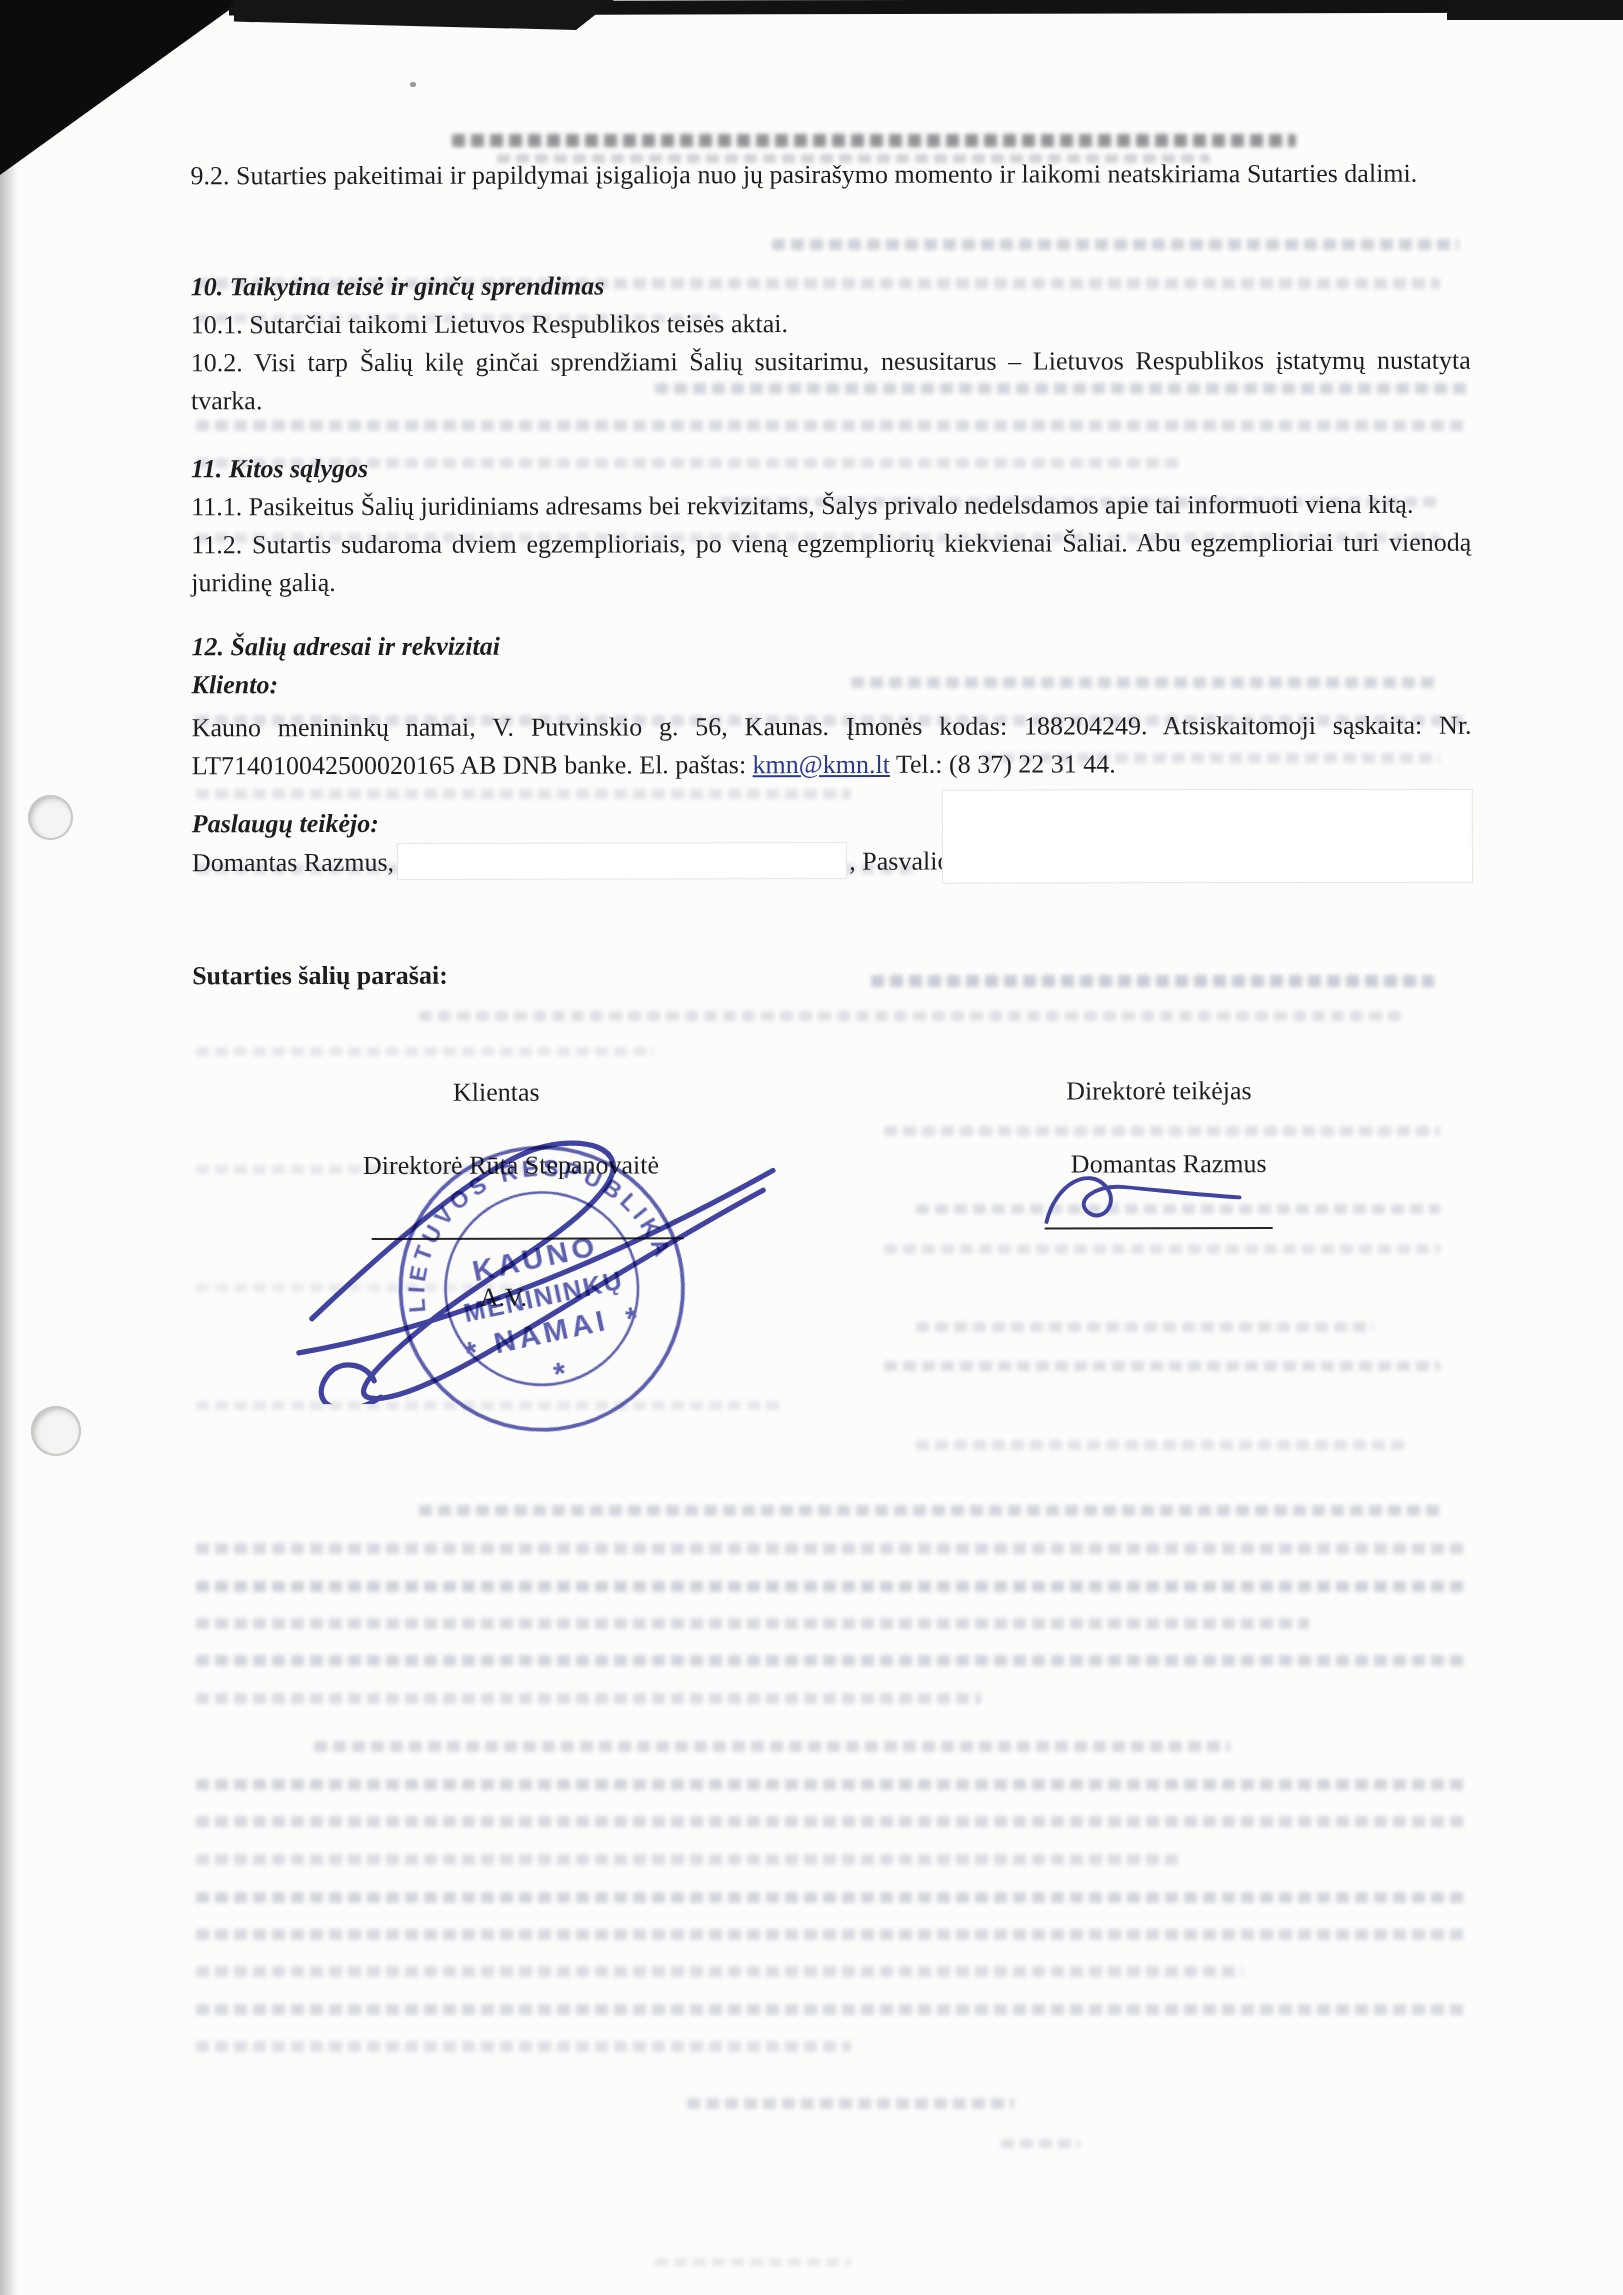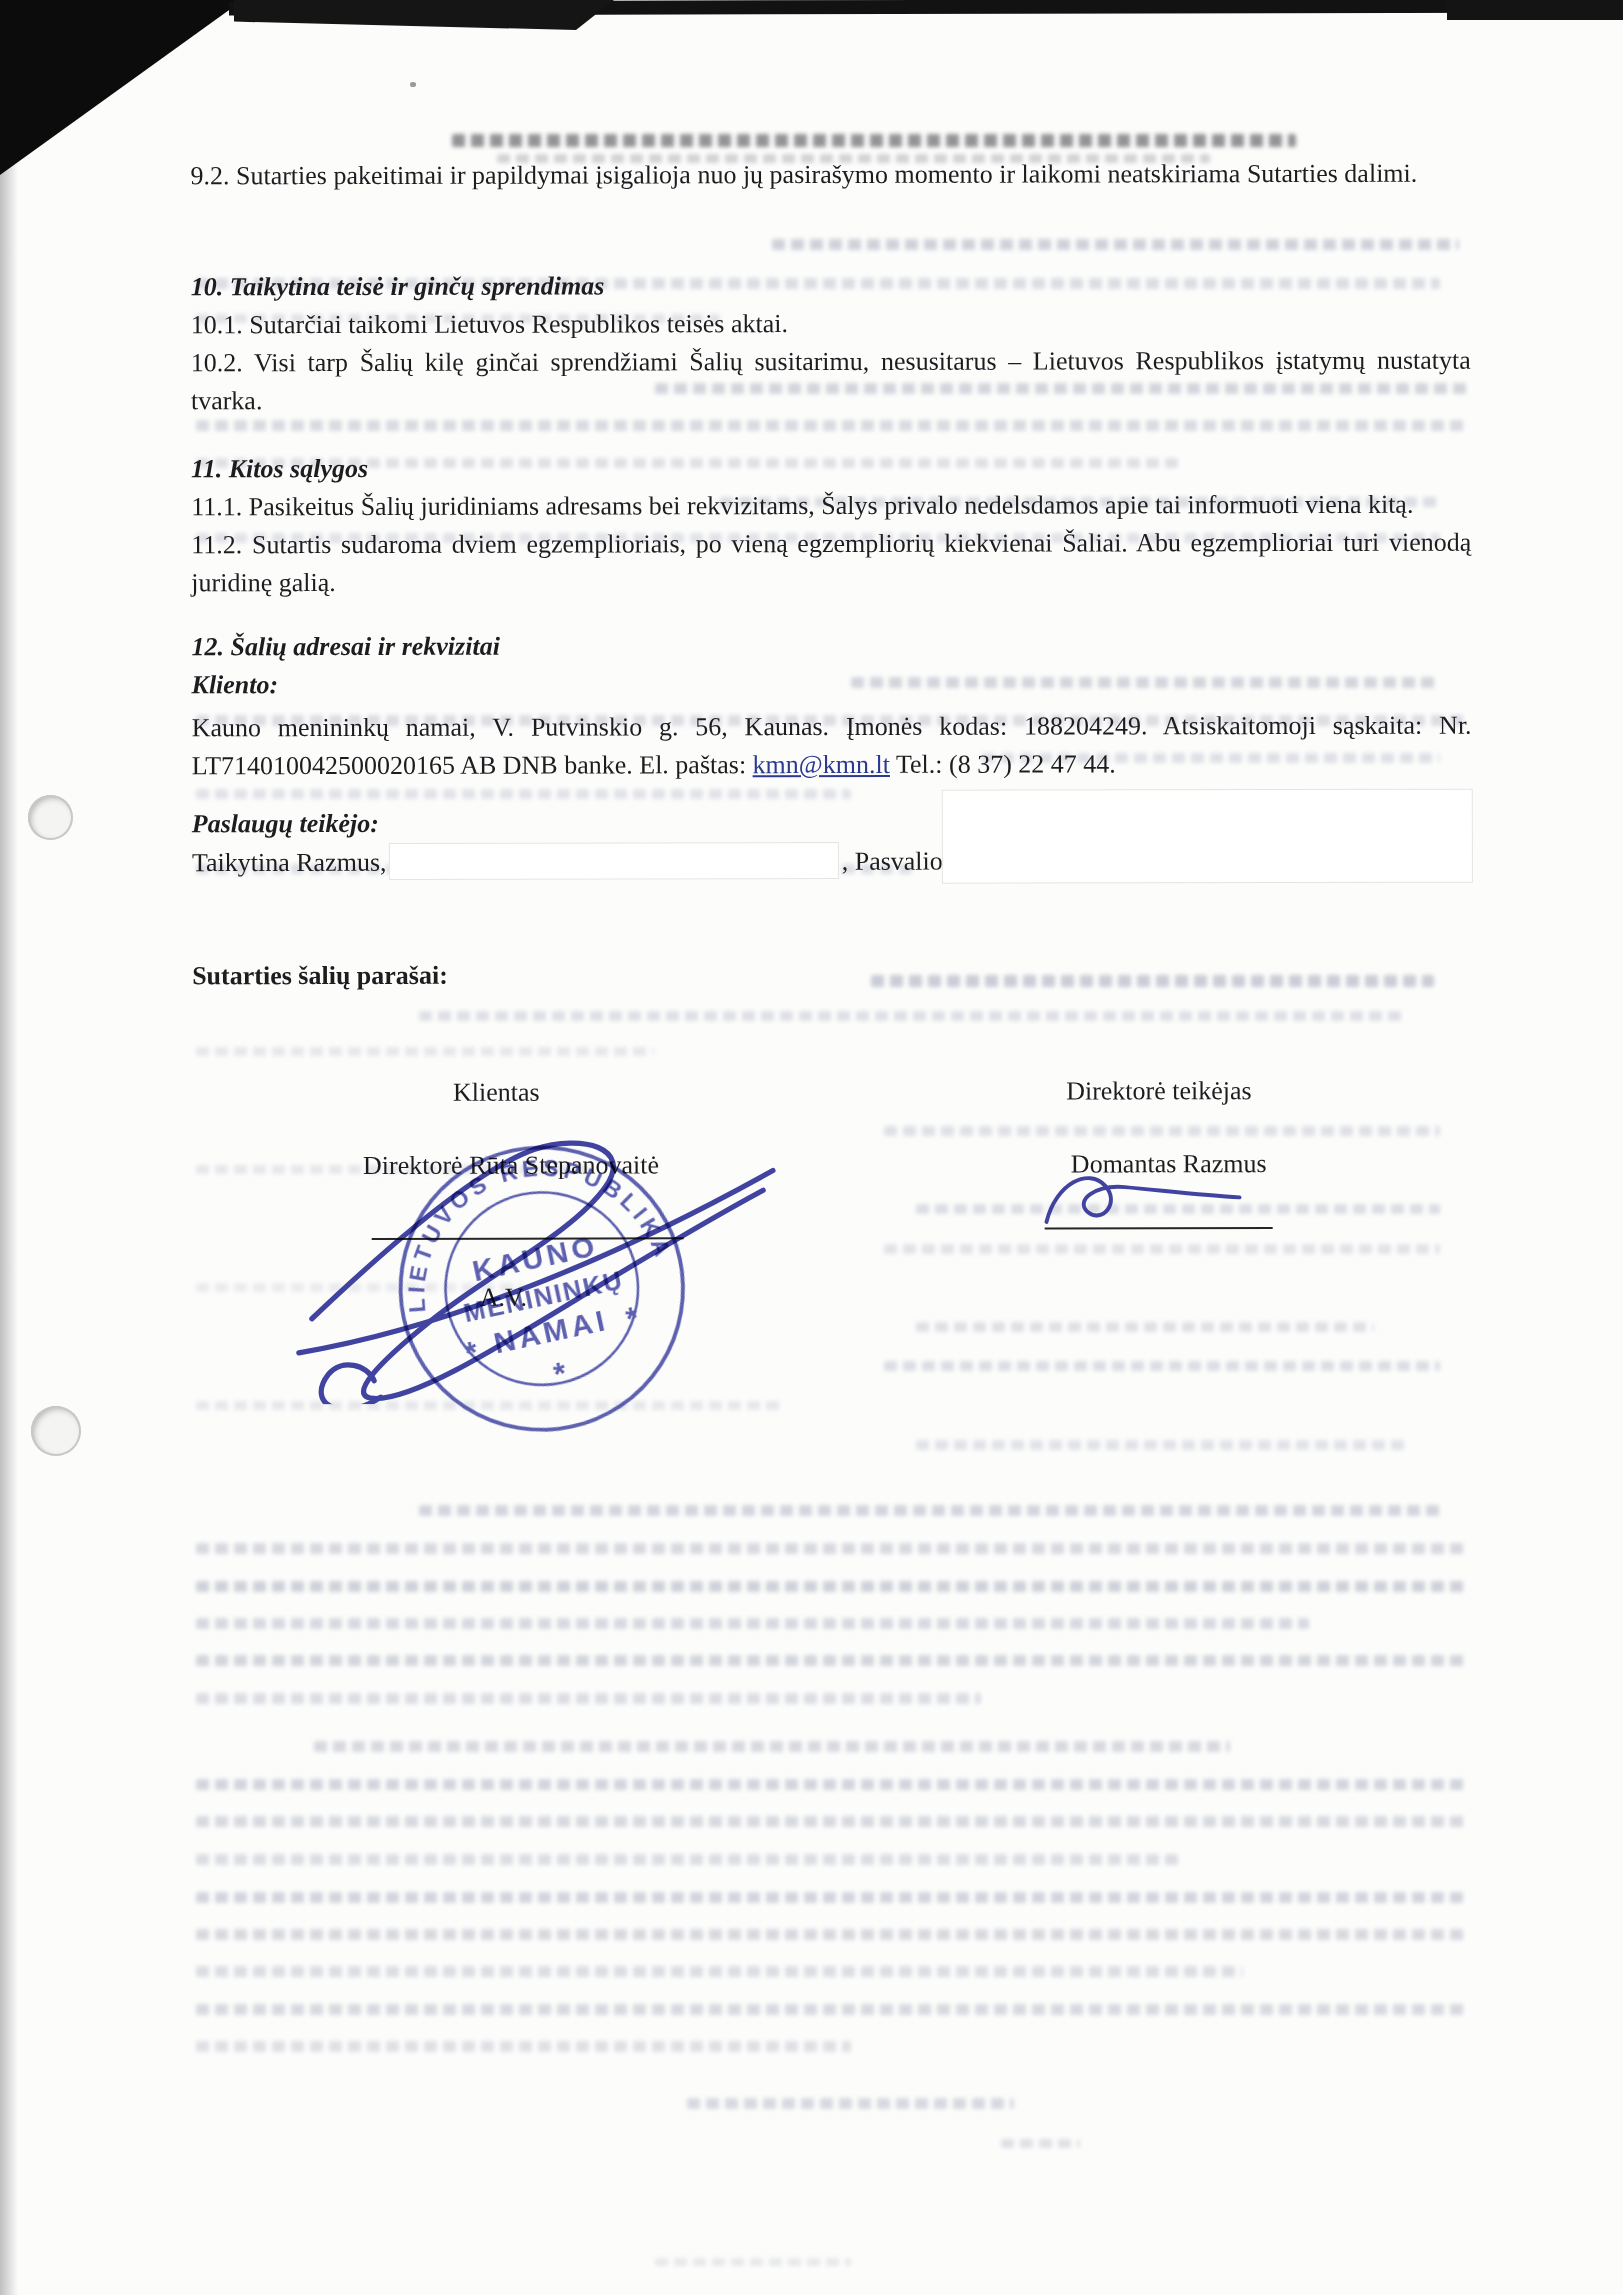--- a/index.html
+++ b/index.html
@@ -117,24 +117,24 @@
     <h3 class="heading mt-h10">10. Taikytina teisė ir ginčų sprendimas</h3>
     <p class="para">10.1. Sutarčiai taikomi Lietuvos Respublikos teisės aktai.</p>
     <p class="para">10.2. Visi tarp Šalių kilę ginčai sprendžiami Šalių susitarimu, nesusitarus – Lietuvos Respublikos įstatymų nustatyta tvarka.</p>
 
     <h3 class="heading mt-h11">11. Kitos sąlygos</h3>
     <p class="para">11.1. Pasikeitus Šalių juridiniams adresams bei rekvizitams, Šalys privalo nedelsdamos apie tai informuoti viena kitą.</p>
     <p class="para">11.2. Sutartis sudaroma dviem egzemplioriais, po vieną egzempliorių kiekvienai Šaliai. Abu egzemplioriai turi vienodą juridinę galią.</p>
 
     <h3 class="heading mt-h12">12. Šalių adresai ir rekvizitai</h3>
     <p class="sublabel">Kliento:</p>
-    <p class="para address"><span>Kauno menininkų namai, V. Putvinskio g. 56, Kaunas. Įmonės kodas: 188204249. Atsiskaitomoji sąskaita: Nr. LT714010042500020165 AB DNB banke. El. paštas: </span><span class="email">kmn@kmn.lt</span><span> Tel.: (8 37) 22 47 44.</span></p>
+    <p class="para address"><span>Kauno menininkų namai, V. Putvinskio g. 56, Kaunas. Įmonės kodas: 188204249. Atsiskaitomoji sąskaita: Nr. LT714010042500020165 AB DNB banke. El. paštas: </span><span class="email">kmn@kmn.lt</span><span> Tel.: (8 37) 22 31 44.</span></p>
 
     <p class="sublabel teikejo-label">Paslaugų teikėjo:</p>
-    <p class="teikejo-line"><span>Taikytina Razmus,</span><span class="redaction redaction-inline"></span><span>, Pasvalio raj.,</span><span class="redaction redaction-abs"></span></p>
+    <p class="teikejo-line"><span>Domantas Razmus,</span><span class="redaction redaction-inline"></span><span>, Pasvalio raj.,</span><span class="redaction redaction-abs"></span></p>
 
     <p class="parasai">Sutarties šalių parašai:</p>
 
     <div class="sig-block">
       <div class="sig-abs role-left">Klientas</div>
       <div class="sig-abs role-right">Direktorė teikėjas</div>
       <div class="sig-abs name-left">Direktorė Rūta Stepanovaitė</div>
       <div class="sig-abs name-right">Domantas Razmus</div>
       <div class="sig-abs sig-line line-left"></div>
       <div class="sig-abs sig-line line-right"></div>

